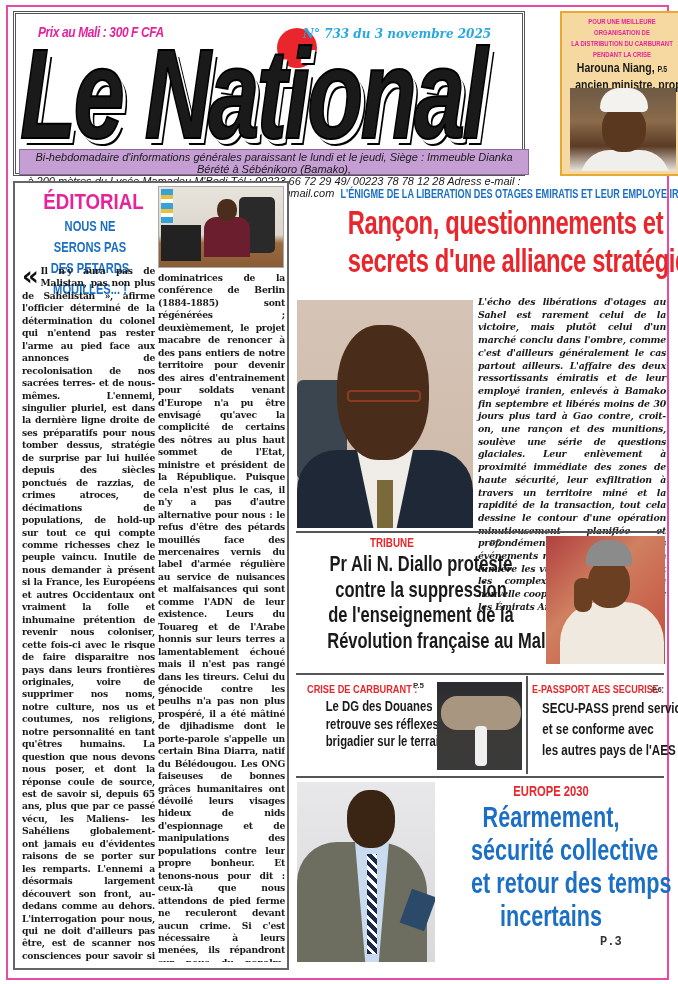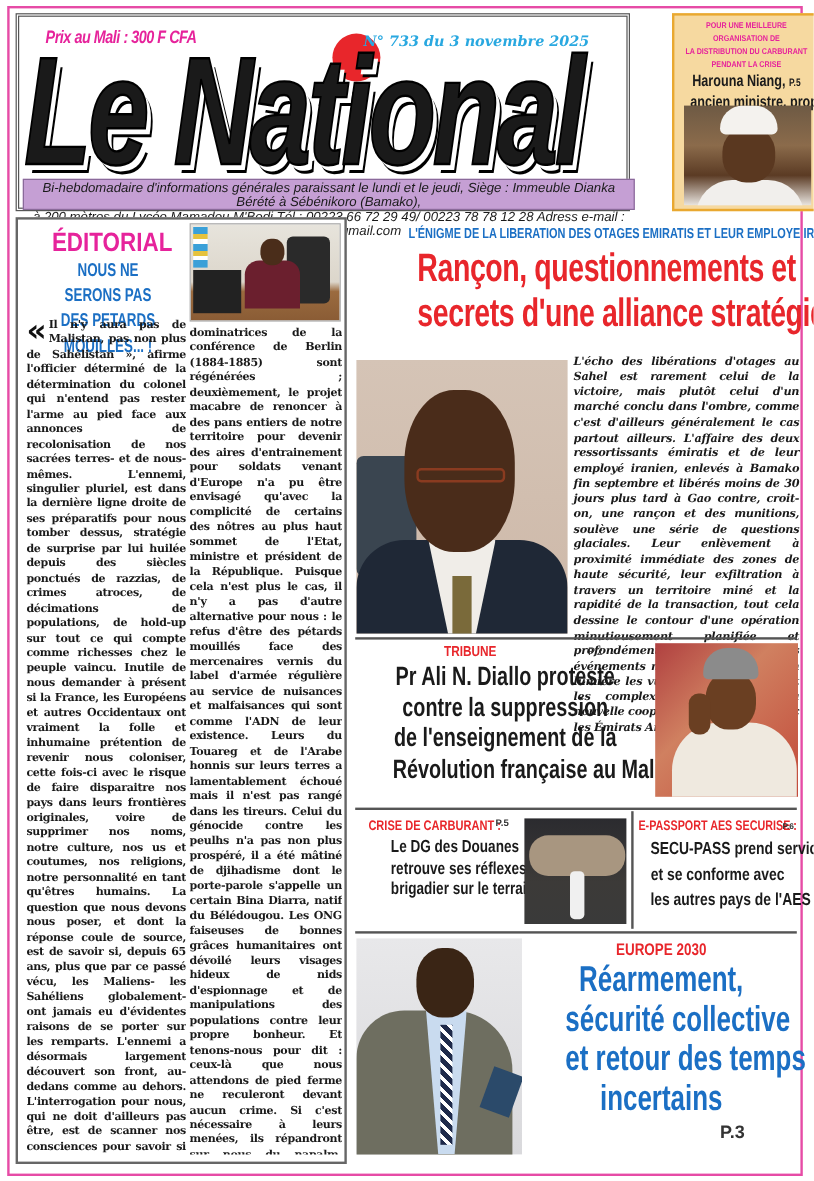--- a/index.html
+++ b/index.html
@@ -68,21 +68,21 @@
   .passport-headline { position: absolute; left: 528px; top: 698px; width: 140px; text-align: center; font-family: "Liberation Sans", sans-serif; font-weight: bold; font-size: 14.5px; line-height: 21px; color: #1a1a1a; transform: scaleX(0.8); transform-origin: center; white-space: nowrap; }
 
   .europe-photo { position: absolute; left: 297px; top: 782px; width: 138px; height: 180px; background: linear-gradient(180deg,#e8e8ea 0%,#d9d9dc 100%); overflow: hidden; }
   .europe-photo .suit { position: absolute; left: 0; top: 60px; width: 130px; height: 130px; background: #6e6e60; border-radius: 40px 50px 0 0; }
   .europe-photo .shirt { position: absolute; left: 58px; top: 60px; width: 34px; height: 120px; background: #c9dbef; clip-path: polygon(0 0,100% 0,70% 100%,30% 100%); }
   .europe-photo .tie { position: absolute; left: 70px; top: 72px; width: 10px; height: 100px; background: repeating-linear-gradient(45deg,#1e2a4a 0 4px,#ffffff 4px 7px); }
   .europe-photo .face { position: absolute; left: 50px; top: 8px; width: 48px; height: 58px; background: #3a2515; border-radius: 45%; }
   .europe-photo .tablet { position: absolute; left: 108px; top: 110px; width: 26px; height: 36px; background: #2b4a6a; transform: rotate(20deg); }
   .europe-label { position: absolute; left: 440px; top: 783px; width: 222px; text-align: center; font-family: "Liberation Sans", sans-serif; font-weight: bold; font-size: 14px; color: #e8262b; transform: scaleX(0.8); transform-origin: center; }
   .europe-headline { position: absolute; left: 440px; top: 800px; width: 222px; text-align: center; font-family: "Liberation Sans", sans-serif; font-weight: bold; font-size: 30px; line-height: 33px; color: #1b6fc4; transform: scaleX(0.72); transform-origin: center; white-space: nowrap; }
-  .europe-page { position: absolute; left: 600px; top: 935px; font-family: Liberation Sans, sans-serif; font-weight: bold; font-size: 15px; color: #333; }
+  .europe-page { position: absolute; left: 600px; top: 935px; font-family: Liberation Mono, monospace; font-weight: bold; font-size: 12px; color: #333; }
 </style>
 </head>
 <body>
 
 <div class="page-frame"></div>
 
 <div class="masthead">
   <div class="price">Prix au Mali : 300 F CFA</div>
   <div class="red-dot"></div>
   <div class="issue">N° 733  du 3 novembre 2025</div>

